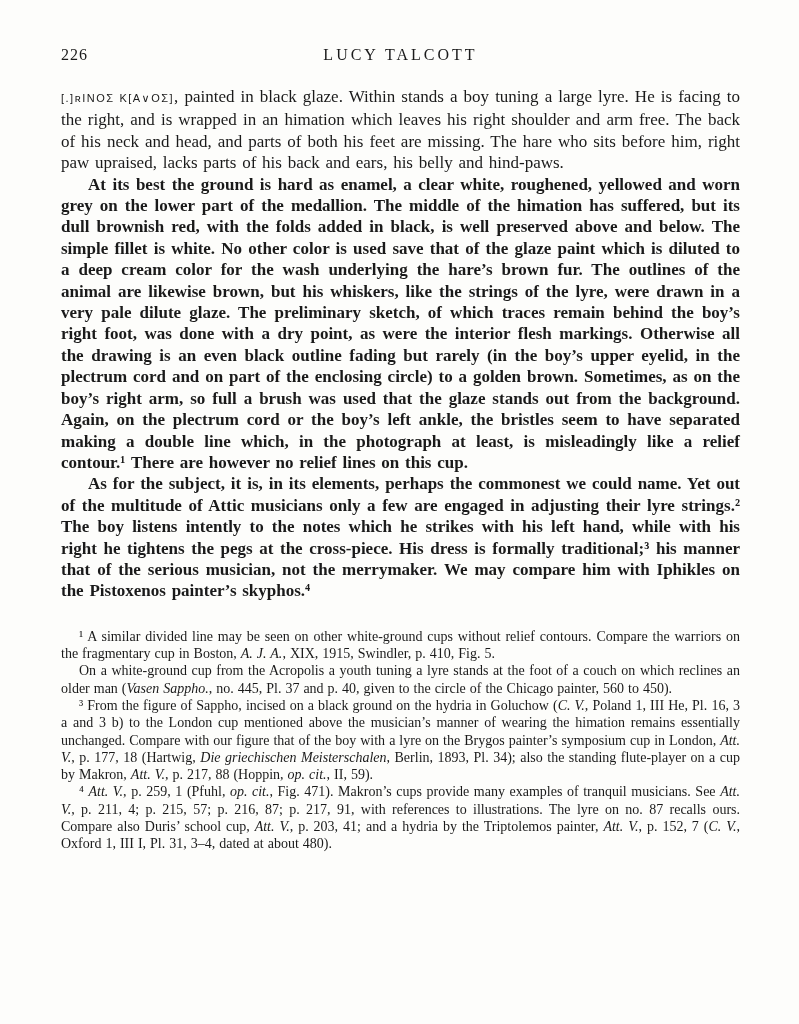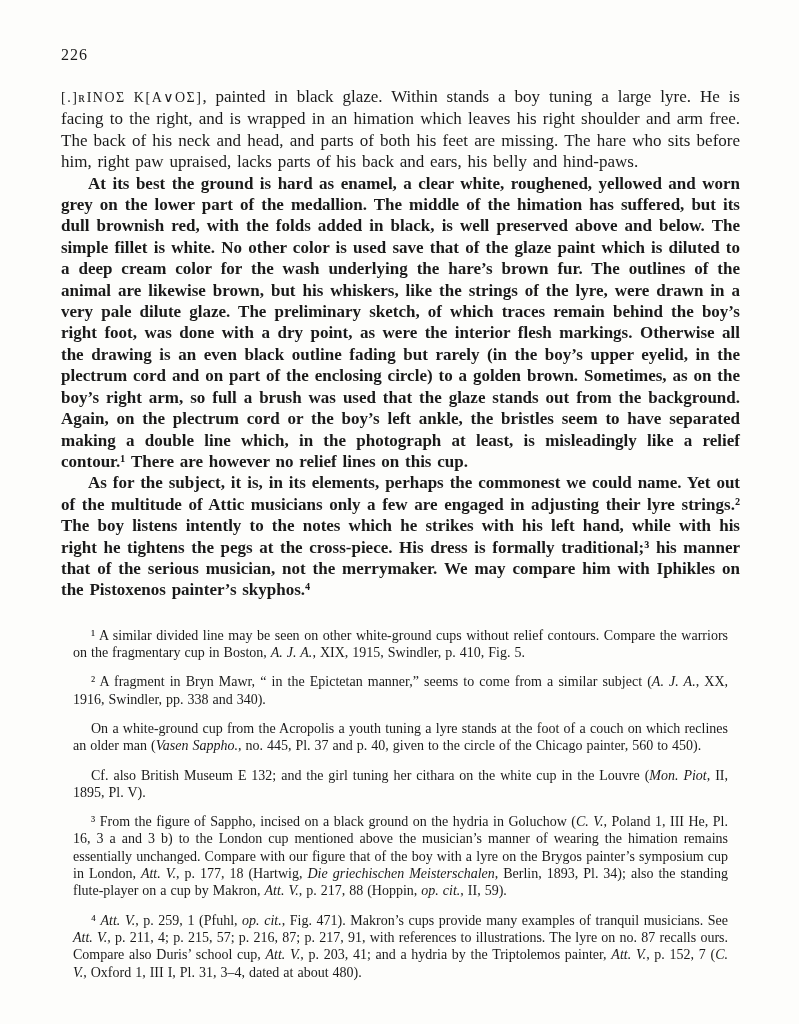--- a/index.html
+++ b/index.html
@@ -49,48 +49,47 @@
   }
   .para { margin: 0; }
   .para.indent { text-indent: 27px; font-weight: bold; }
   .footnotes {
     margin-top: 26px;
     font-size: 14px;
     line-height: 17.3px;
     word-spacing: 0.5px;
     text-align: justify;
   }
-  .fn { margin: 12px; text-indent: 18px; }
+  .fn { margin: 0; text-indent: 18px; }
   .seg-i { font-style: italic; }
   .seg-insc {
-    font-family: Liberation Serif, serif;
-    font-size: 14px;
+    font-family: Liberation Sans, sans-serif;
+    font-size: 11px;
     letter-spacing: 1.5px;
     word-spacing: 0;
   }
 </style>
 </head>
 <body>
 
 <div class="page">
   <div class="content">
 
     <div class="header">
       <span class="pagenum">226</span>
+      <span class="running-title">LUCY TALCOTT</span>
     </div>
 
     <div class="body-text">
       <p class="para"><span class="seg-insc">[.]ʀINOΣ K[A∨OΣ]</span><span>, painted in black glaze.  Within stands a boy tuning a large lyre.  He is facing to the right, and is wrapped in an himation which leaves his right shoulder and arm free.  The back of his neck and head, and parts of both his feet are missing.  The hare who sits before him, right paw upraised, lacks parts of his back and ears, his belly and hind-paws.</span></p>
       <p class="para indent"><span>At its best the ground is hard as enamel, a clear white, roughened, yellowed and worn grey on the lower part of the medallion.  The middle of the himation has suffered, but its dull brownish red, with the folds added in black, is well preserved above and below.  The simple fillet is white.  No other color is used save that of the glaze paint which is diluted to a deep cream color for the wash underlying the hare’s brown fur.  The outlines of the animal are likewise brown, but his whiskers, like the strings of the lyre, were drawn in a very pale dilute glaze.  The preliminary sketch, of which traces remain behind the boy’s right foot, was done with a dry point, as were the interior flesh markings.  Otherwise all the drawing is an even black outline fading but rarely (in the boy’s upper eyelid, in the plectrum cord and on part of the enclosing circle) to a golden brown.  Sometimes, as on the boy’s right arm, so full a brush was used that the glaze stands out from the background.  Again, on the plectrum cord or the boy’s left ankle, the bristles seem to have separated making a double line which, in the photograph at least, is misleadingly like a relief contour.¹  There are however no relief lines on this cup.</span></p>
       <p class="para indent"><span>As for the subject, it is, in its elements, perhaps the commonest we could name.  Yet out of the multitude of Attic musicians only a few are engaged in adjusting their lyre strings.²  The boy listens intently to the notes which he strikes with his left hand, while with his right he tightens the pegs at the cross-piece.  His dress is formally traditional;³ his manner that of the serious musician, not the merrymaker.  We may compare him with Iphikles on the Pistoxenos painter’s skyphos.⁴</span></p>
     </div>
 
     <div class="footnotes">
       <p class="fn"><span>¹ A similar divided line may be seen on other white-ground cups without relief contours.  Compare the warriors on the fragmentary cup in Boston, </span><span class="seg-i">A. J. A.</span><span>, XIX, 1915, Swindler, p. 410, Fig. 5.</span></p>
-      <p class="fn"><span>² A fragment in Bryn Mawr, “ in the Epictetan manner,” seems to come from a similar subject (</span><span class="seg-i">A. J. A.</span><span>, XX, 1916, Swindler, pp. 338 and 340).</span></p>
       <p class="fn"><span>On a white-ground cup from the Acropolis a youth tuning a lyre stands at the foot of a couch on which reclines an older man (</span><span class="seg-i">Vasen Sappho.</span><span>, no. 445, Pl. 37 and p. 40, given to the circle of the Chicago painter, 560 to 450).</span></p>
-      <p class="fn"><span>Cf. also British Museum E 132; and the girl tuning her cithara on the white cup in the Louvre (</span><span class="seg-i">Mon. Piot</span><span>, II, 1895, Pl. V).</span></p>
       <p class="fn"><span>³ From the figure of Sappho, incised on a black ground on the hydria in Goluchow (</span><span class="seg-i">C. V.</span><span>, Poland 1, III He, Pl. 16, 3 a and 3 b) to the London cup mentioned above the musician’s manner of wearing the himation remains essentially unchanged.  Compare with our figure that of the boy with a lyre on the Brygos painter’s symposium cup in London, </span><span class="seg-i">Att. V.</span><span>, p. 177, 18 (Hartwig, </span><span class="seg-i">Die griechischen Meisterschalen</span><span>, Berlin, 1893, Pl. 34); also the standing flute-player on a cup by Makron, </span><span class="seg-i">Att. V.</span><span>, p. 217, 88 (Hoppin, </span><span class="seg-i">op. cit.</span><span>, II, 59).</span></p>
       <p class="fn"><span>⁴ </span><span class="seg-i">Att. V.</span><span>, p. 259, 1 (Pfuhl, </span><span class="seg-i">op. cit.</span><span>, Fig. 471).  Makron’s cups provide many examples of tranquil musicians.  See </span><span class="seg-i">Att. V.</span><span>, p. 211, 4;  p. 215, 57;  p. 216, 87;  p. 217, 91, with references to illustrations.  The lyre on no. 87 recalls ours.  Compare also Duris’ school cup, </span><span class="seg-i">Att. V.</span><span>, p. 203, 41; and a hydria by the Triptolemos painter, </span><span class="seg-i">Att. V.</span><span>, p. 152, 7 (</span><span class="seg-i">C. V.</span><span>, Oxford 1, III I, Pl. 31, 3–4, dated at about 480).</span></p>
     </div>
 
   </div>
 </div>
 
 </body></html>

